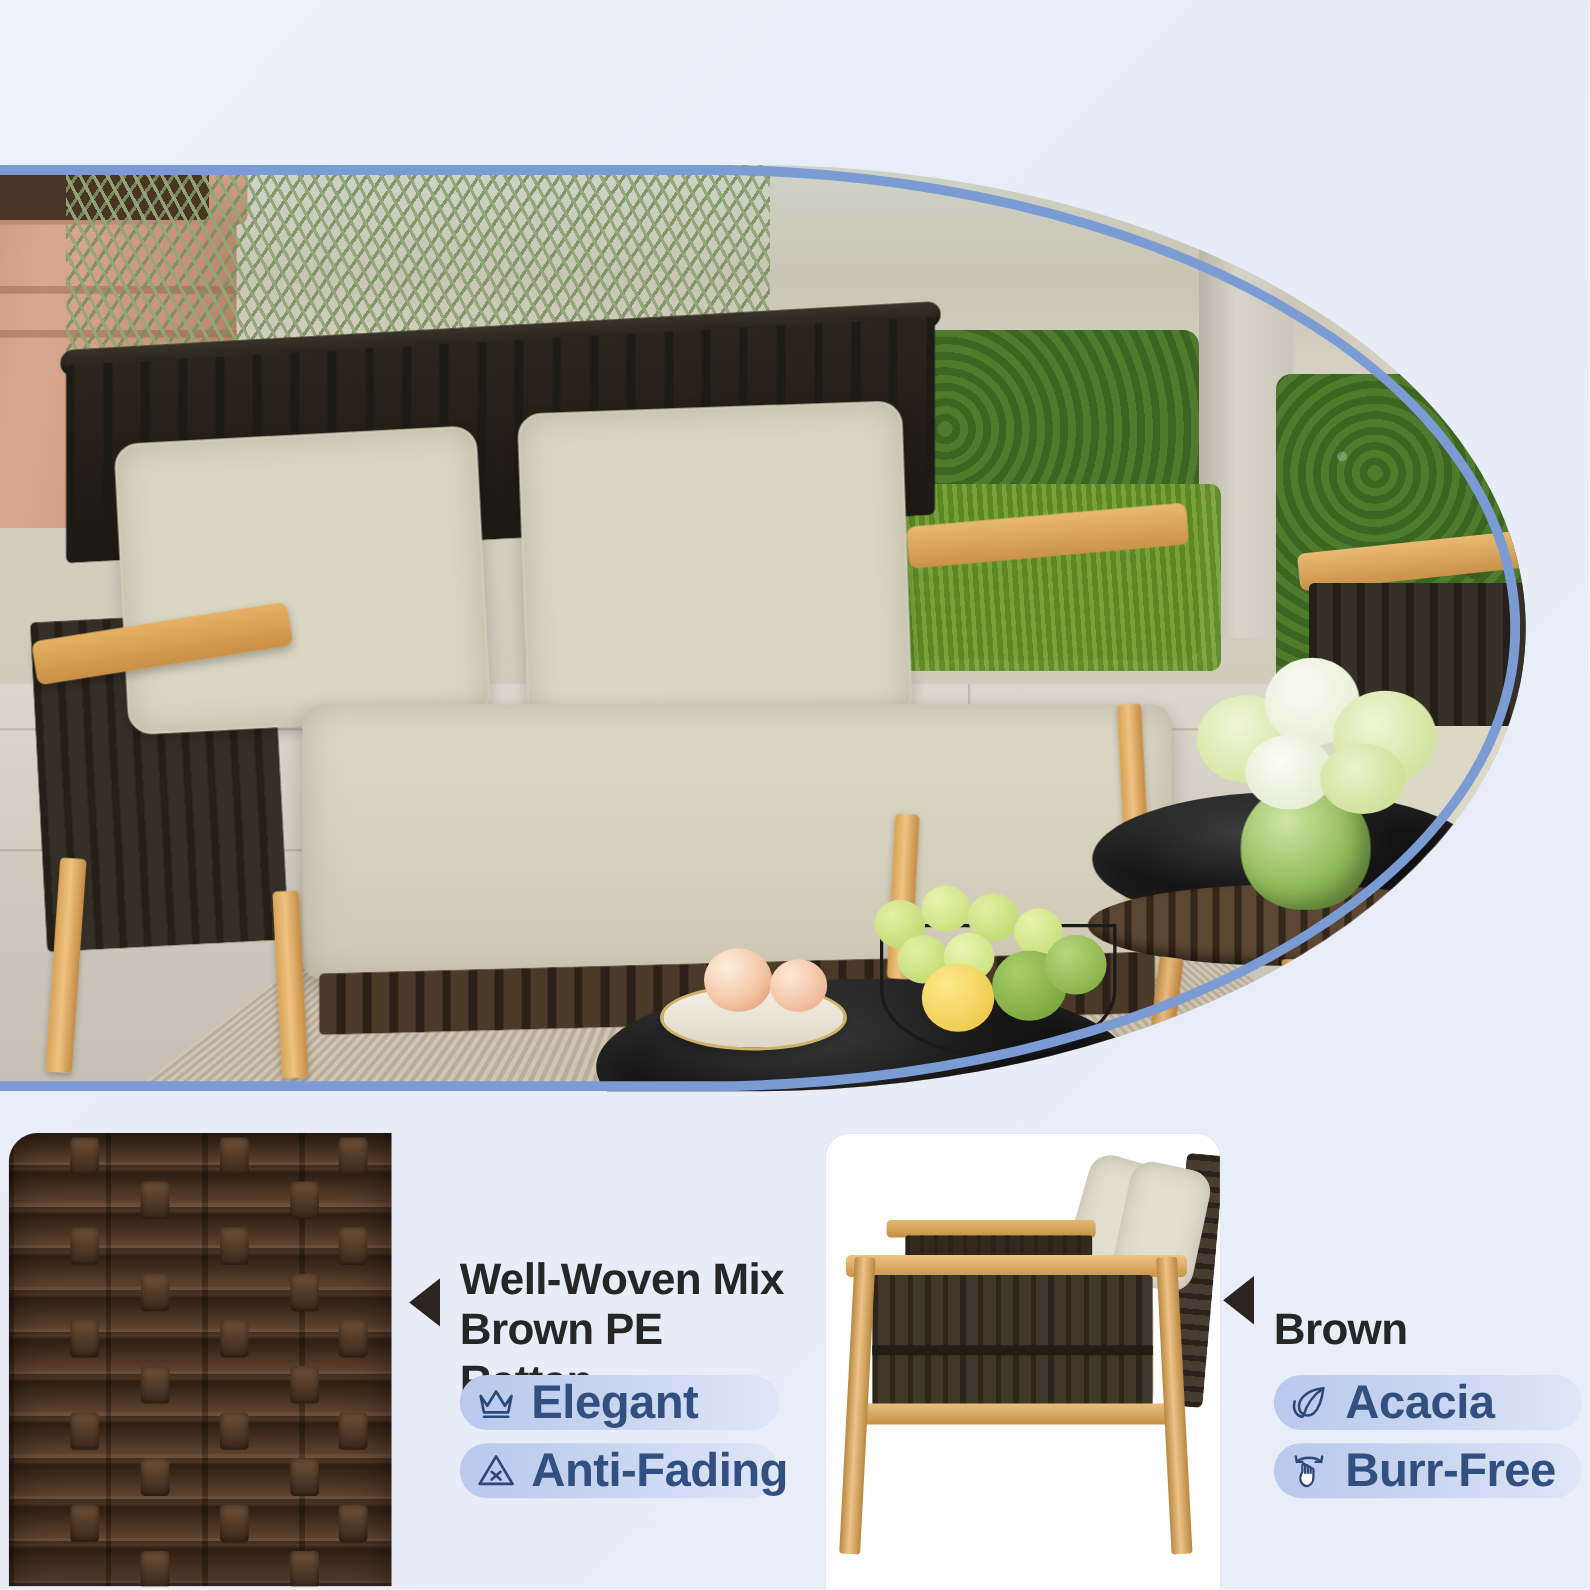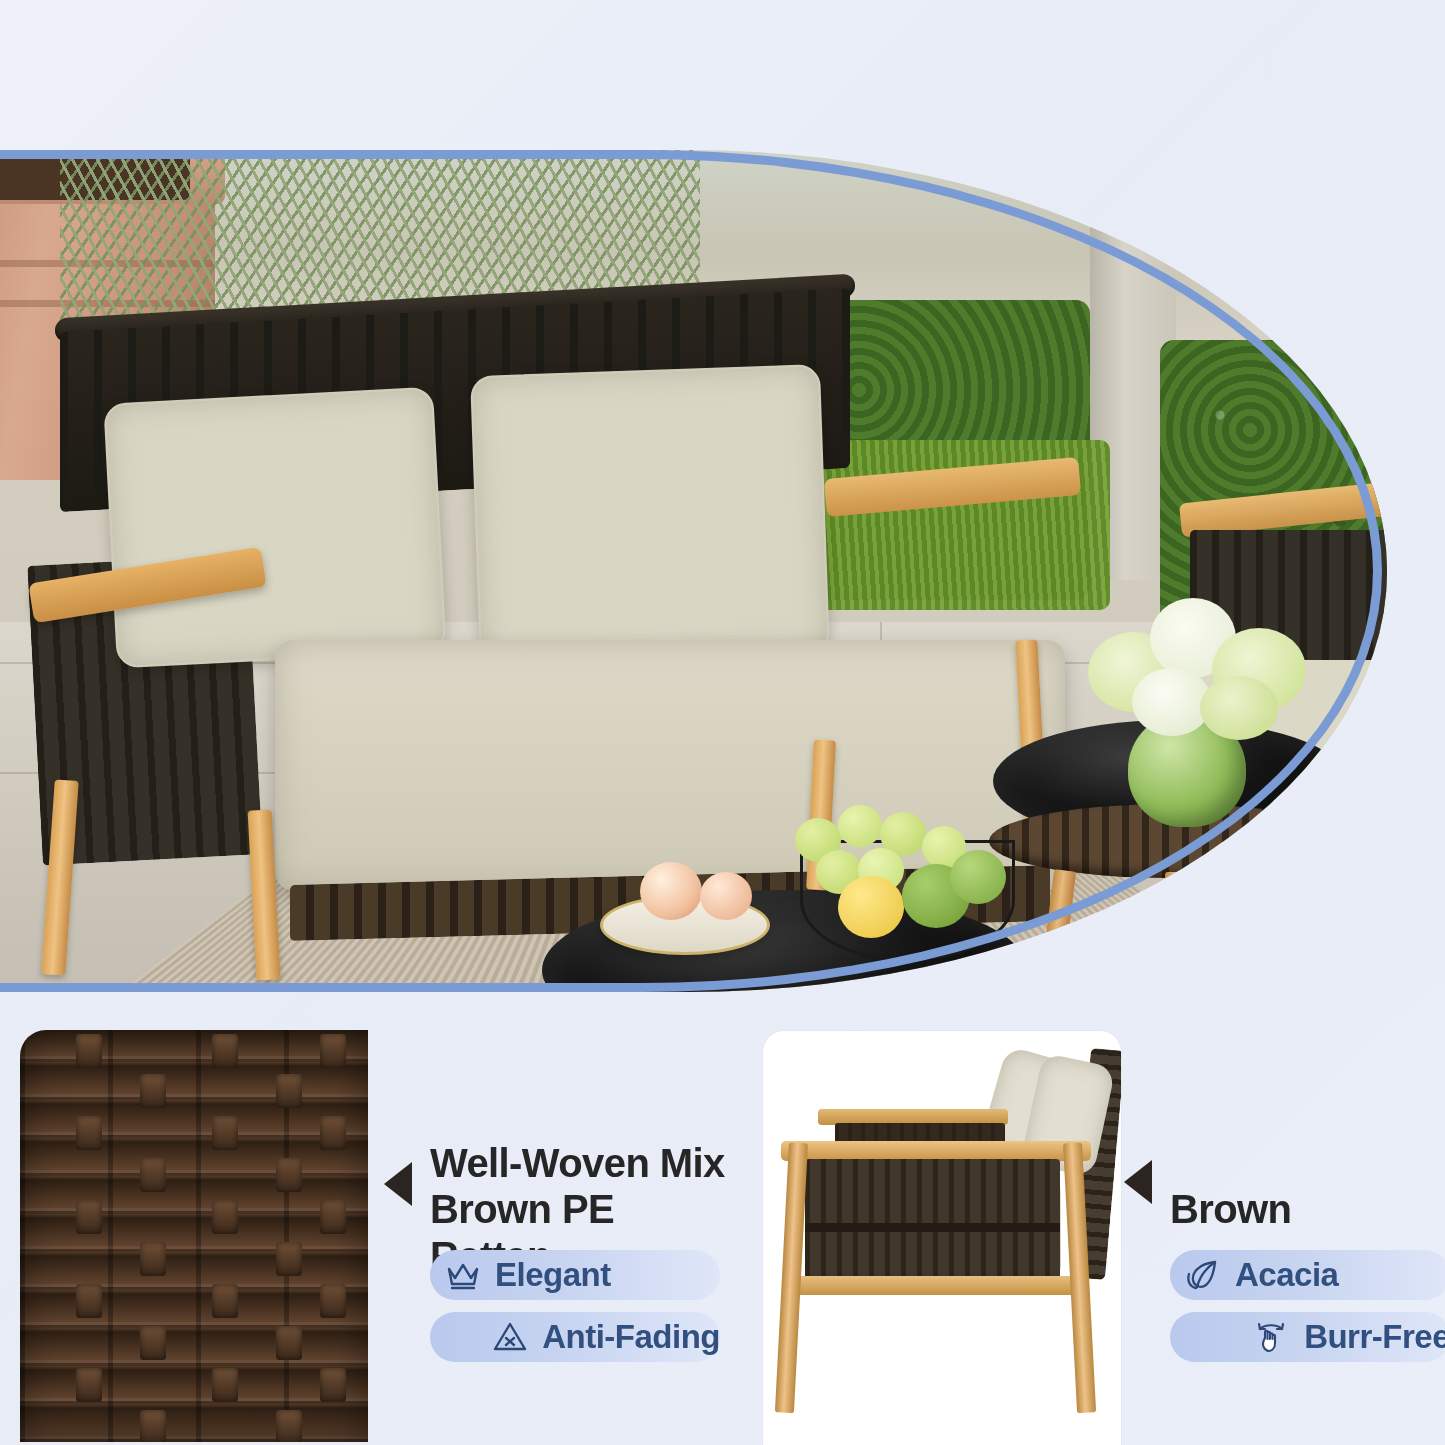--- a/index.html
+++ b/index.html
@@ -154,21 +154,21 @@
   .bowl{ position:absolute; left:800px; top:690px; width:215px; height:120px;
     border:3px solid #1a1a1a; border-radius:0 0 100px 100px/0 0 60px 60px;
     background:transparent; }
   .fruit{ position:absolute; border-radius:50%; }
   .plate{ position:absolute; left:600px; top:745px; width:170px; height:60px;
     border-radius:50%; background:linear-gradient(180deg,#f3efe4,#ded8c6);
     border:3px solid #cbb46a; box-shadow:0 4px 8px rgba(0,0,0,.25); }
   .peach{ position:absolute; border-radius:50%; }
 
   
-  #bottom{ position:absolute; left:12px; top:1000px; width:1392px; height:445px; }
+  #bottom{ position:absolute; left:0; top:1000px; width:1392px; height:445px; }
 
   
   #rattan-swatch{
     position:absolute; left:8px; top:30px; width:348px; height:412px;
     border-radius:26px 0 0 0; overflow:hidden;
     background:
       repeating-linear-gradient(0deg,
         rgba(0,0,0,.34) 0 3px, rgba(255,255,255,.05) 3px 6px, transparent 6px 38px),
       repeating-linear-gradient(90deg,
         rgba(0,0,0,.30) 0 5px, transparent 5px 88px),
@@ -236,27 +236,27 @@
     color:#262626; letter-spacing:-.6px;
   }
 
   .pill{
     position:absolute; height:50px; border-radius:25px;
     background:linear-gradient(90deg,#b9c9ee 0%,#c6d3f0 42%,#dfe6f8 100%);
     display:flex; align-items:center; padding-left:14px; gap:13px;
   }
   .pill svg{ flex:0 0 auto; }
   .pill-label{
-    font-size:33px; font-weight:bold; color:#31507f; letter-spacing:-.5px;
+    font-size:43px; font-weight:bold; color:#31507f; letter-spacing:-.5px;
     white-space:nowrap;
   }
   #callout-left  .pill{ width:290px; }
   #callout-right .pill{ width:280px; }
   .pill-1{ left:46px; top:110px; }
-  .pill-2{ left:46px; top:172px;justify-content:flex-end; }
+  .pill-2{ left:46px; top:172px; }
 </style>
 </head>
 <body>
 
 <div id="header">
 </div>
 
 <div id="hero">
   <div class="photo">
 

